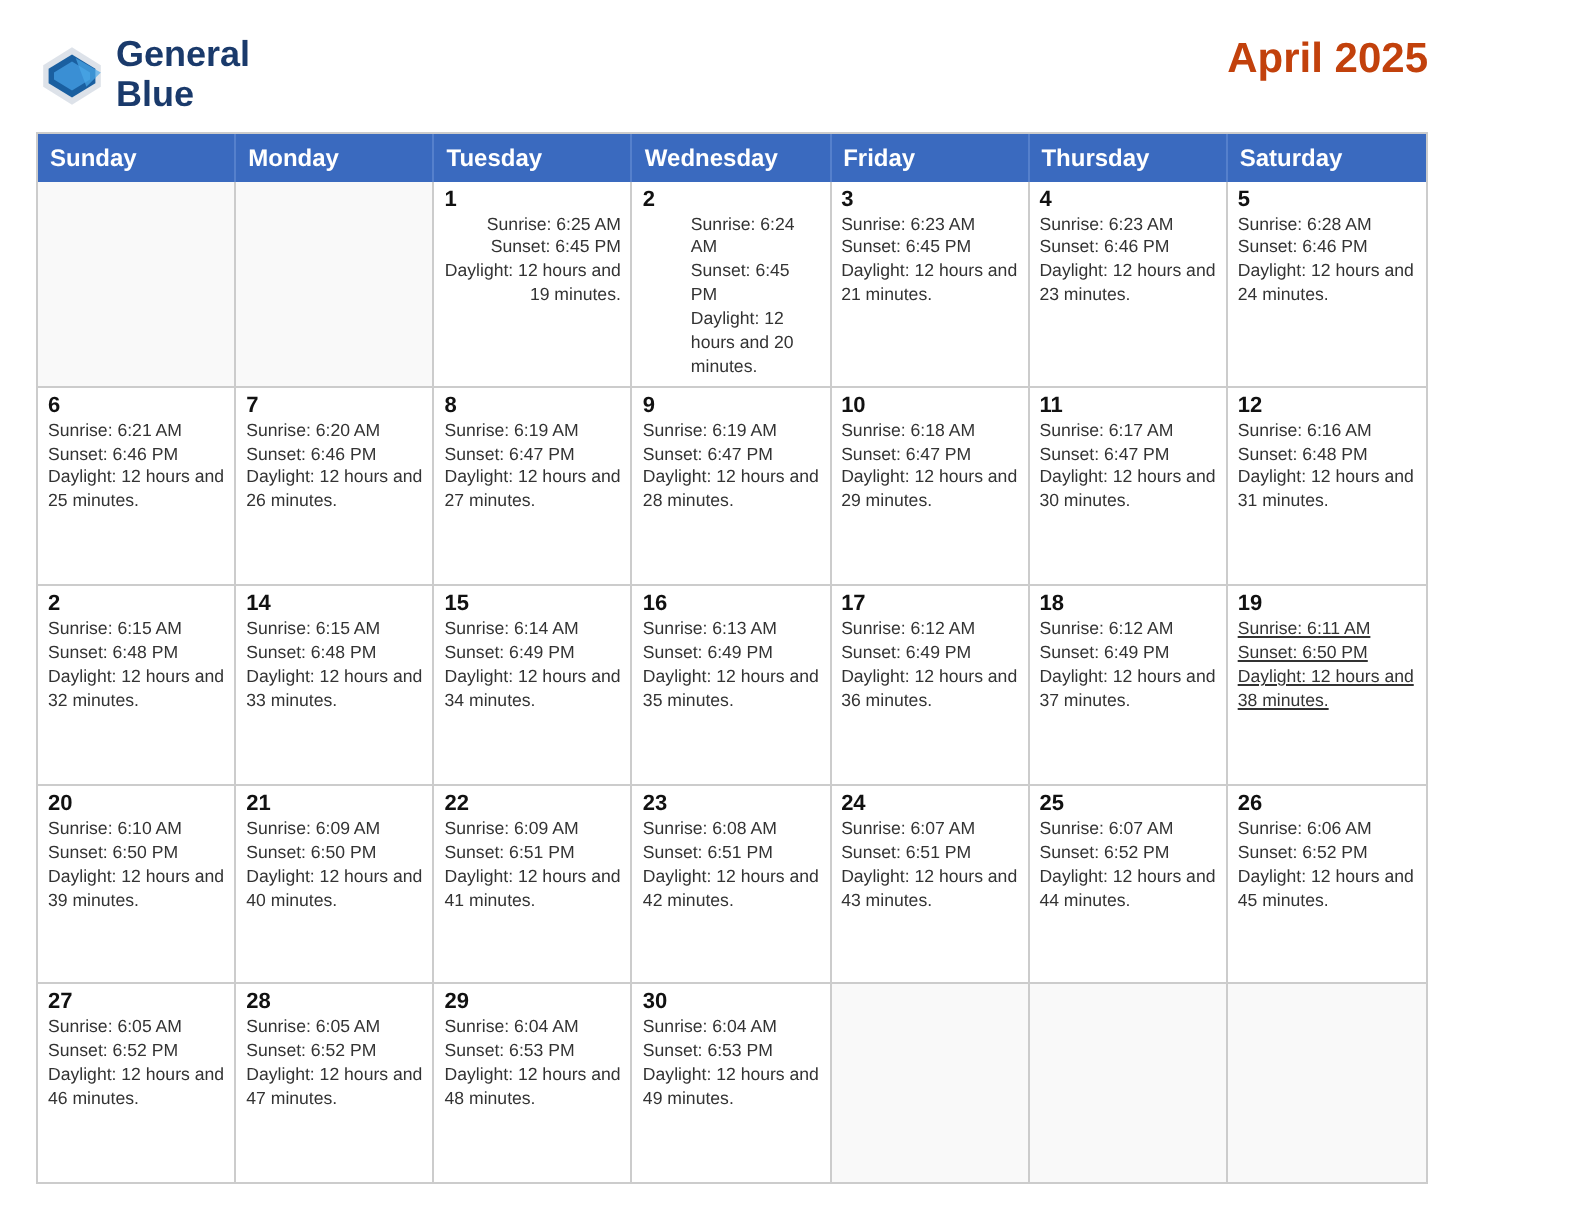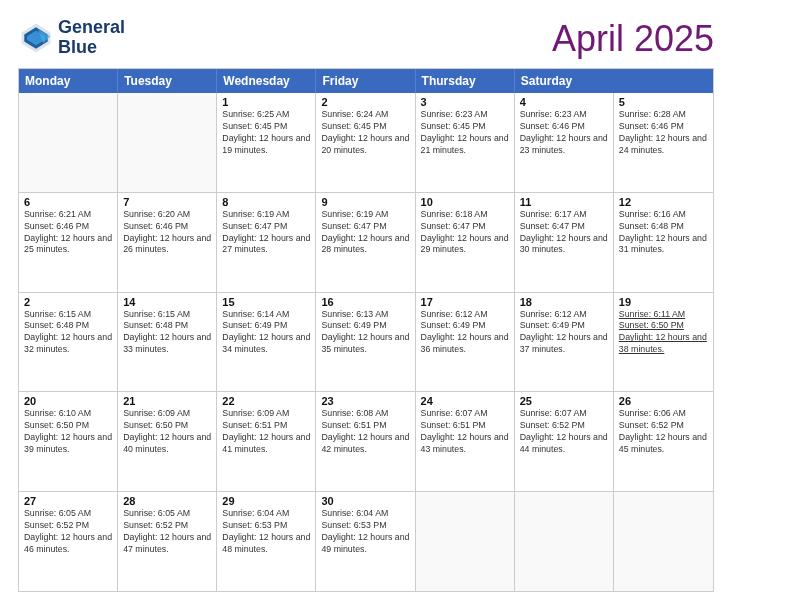--- a/index.html
+++ b/index.html
@@ -38,23 +38,23 @@
       display: block;
     }
     .logo-icon {
       width: 36px;
       height: 36px;
     }
     .title-block {
       text-align: right;
     }
     .title-block .month-year {
-      font-size: 36px;
-      font-weight: normal;
-      color: #701a75;
+      font-size: 21px;
+      font-weight: bold;
+      color: #c2410c;
     }
     .title-block .location {
       font-size: 14px;
       color: #444;
     }
     .calendar {
       flex: 1;
       display: flex;
       flex-direction: column;
       border: 1px solid #ccc;
@@ -124,40 +124,41 @@
         <span>Blue</span>
       </div>
     </div>
     <div class="title-block">
       <div class="month-year">April 2025</div>
     </div>
   </div>
 
   <div class="calendar">
     <div class="cal-header">
+    <div class="cal-header-cell">Sunday</div>
         <div class="cal-header-cell">Monday</div>
         <div class="cal-header-cell">Tuesday</div>
         <div class="cal-header-cell">Wednesday</div>
         <div class="cal-header-cell">Friday</div>
         <div class="cal-header-cell">Thursday</div>
         <div class="cal-header-cell">Saturday</div>
       </div>
     <div class="cal-body">
     <div class="cal-row">
           <div class="cal-cell empty"></div>
           <div class="cal-cell empty"></div>
           <div class="cal-cell">
             <div class="day-num">1</div>
-            <div class="cell-info" style="white-space: pre-line;">Sunrise: 6:25 AM
+            <div class="cell-info" style="white-space: pre-line; text-align: right;">Sunrise: 6:25 AM
 Sunset: 6:45 PM
 Daylight: 12 hours and 19 minutes.</div>
           </div>
           <div class="cal-cell">
             <div class="day-num">2</div>
-            <div class="cell-info" style="white-space: pre-line;">Sunrise: 6:24 AM
+            <div class="cell-info" style="white-space: pre-line; margin-left: 24px;">Sunrise: 6:24 AM
 Sunset: 6:45 PM
 Daylight: 12 hours and 20 minutes.</div>
           </div>
           <div class="cal-cell">
             <div class="day-num">3</div>
             <div class="cell-info" style="white-space: pre-line;">Sunrise: 6:23 AM
 Sunset: 6:45 PM
 Daylight: 12 hours and 21 minutes.</div>
           </div>
           <div class="cal-cell">

